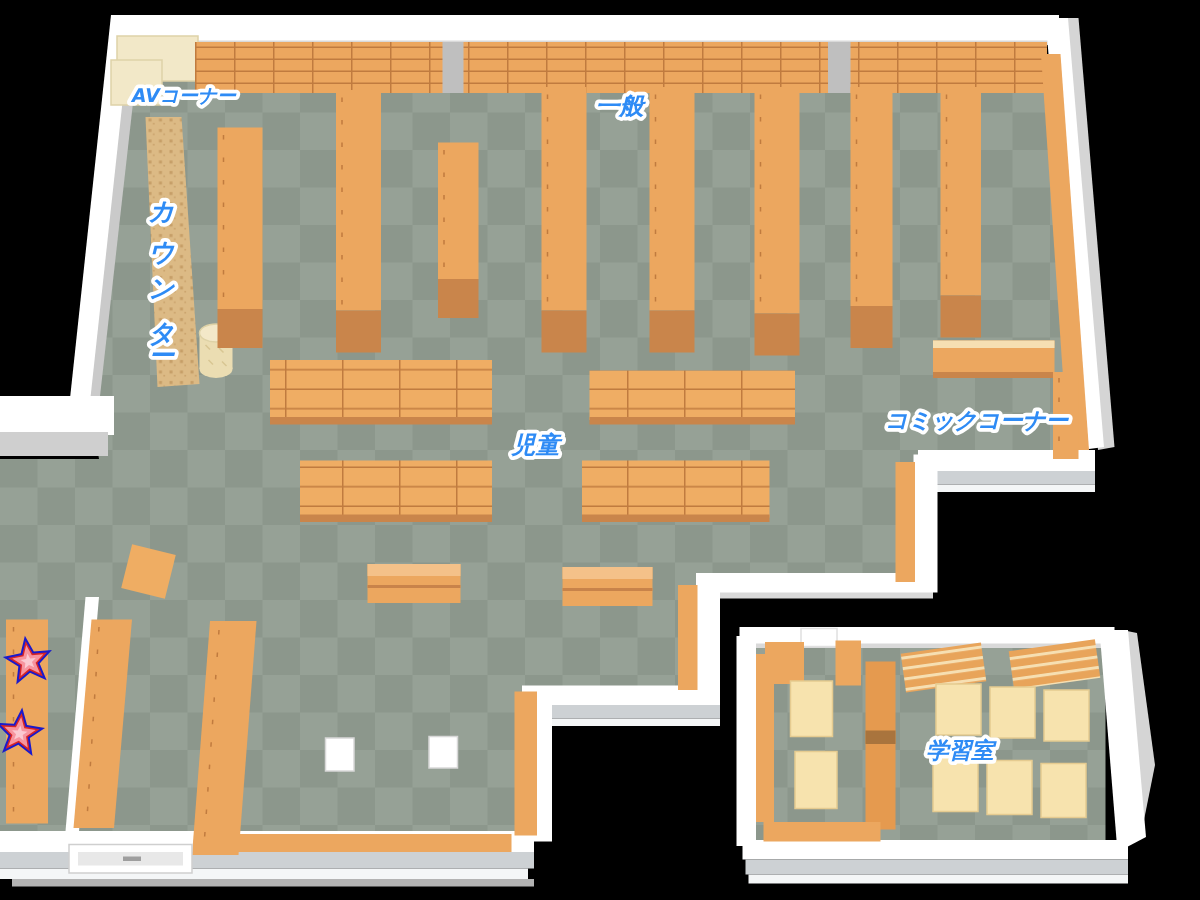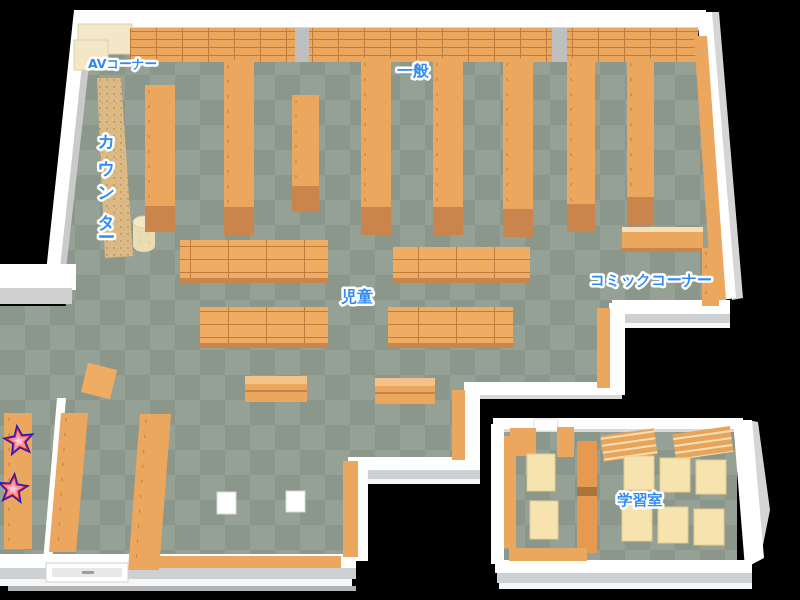--- a/index.html
+++ b/index.html
@@ -1,17 +1,17 @@
 <!DOCTYPE html>
 <html><head>
 <meta charset="utf-8">
 <style>
   html,body{margin:0;padding:0;background:#000;}
   #stage{position:relative;width:800px;height:600px;background:#000;overflow:hidden;
-         font-family:"DejaVu Sans",sans-serif;}
+         font-family:"DejaVu Sans",sans-serif;font-style:italic;}
   svg{display:block;}
   .wall{fill:#FFFFFF;}
   .wallshade{fill:#CDD1D4;}
   .wallrim{fill:#F4F6F7;}
   .shelf{fill:#ECA75F;}
   .shelfcap{fill:#C9854B;}
   .shelfline{stroke:#C07B3F;stroke-width:1;}
   .avshelf{fill:#F2E8C8;stroke:#DED2A8;stroke-width:1;}
   .table{fill:#F7E3AE;stroke:#E5CB90;stroke-width:1;}
   .stool{fill:#FFFFFF;stroke:#D8D8D8;stroke-width:1;}

